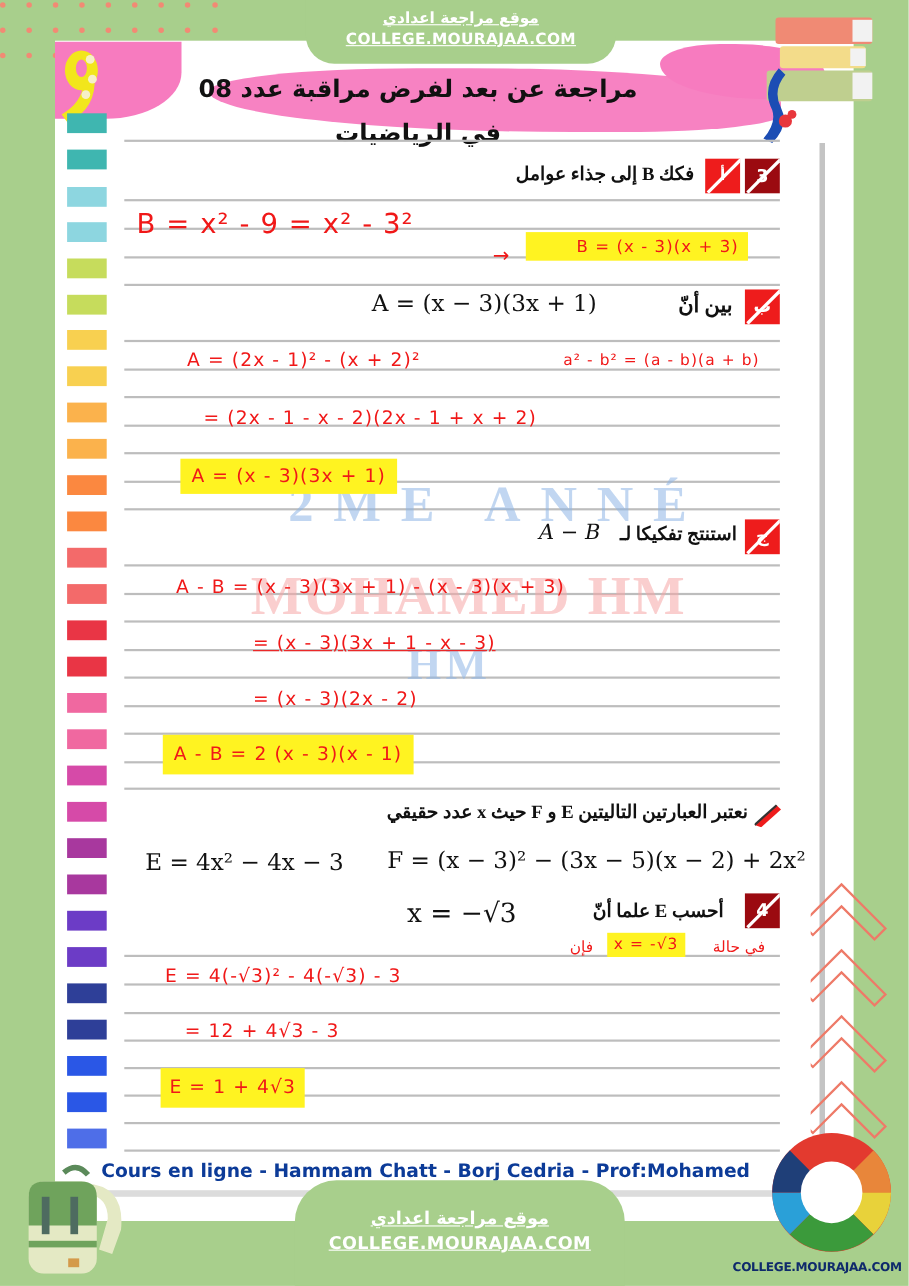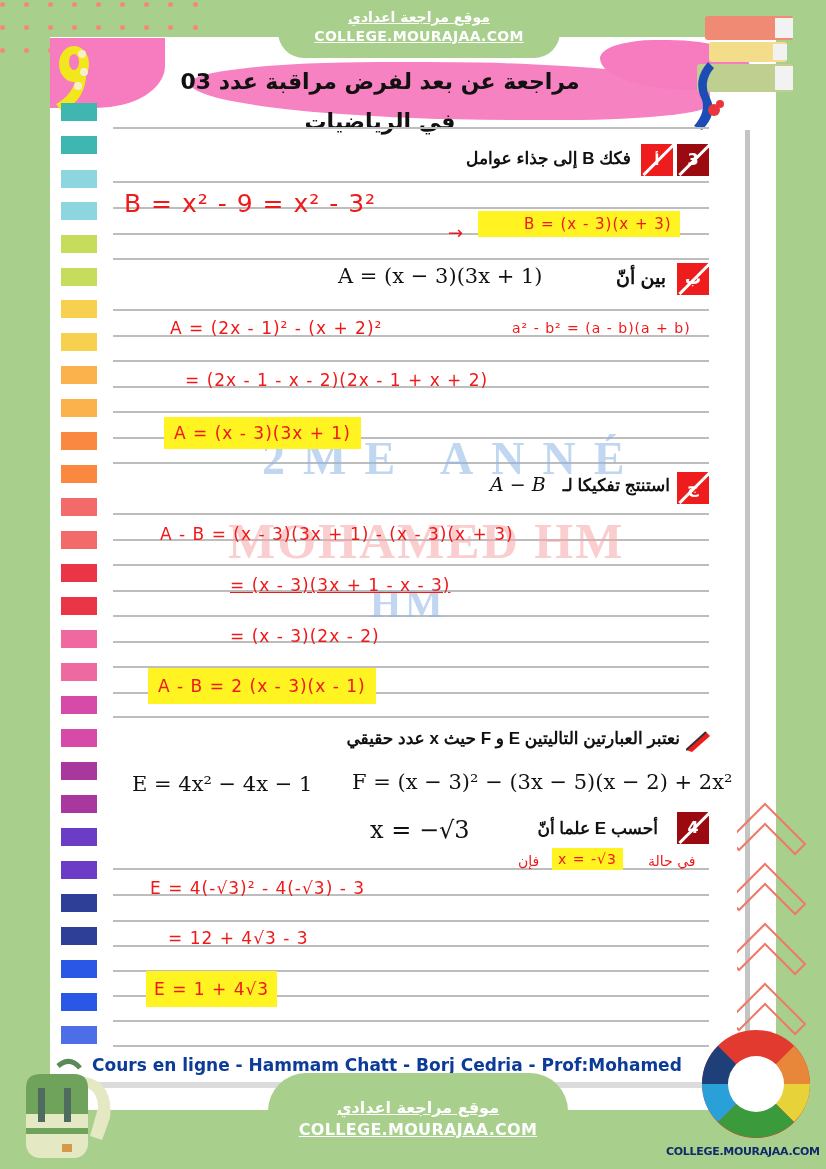--- a/index.html
+++ b/index.html
@@ -45,21 +45,21 @@
   }
   .badge::after {
     content: ""; position: absolute; left: -4px; top: 14px; width: 44px; height: 3px;
     background: #fff; transform: rotate(-45deg);
   }
   .badge-dark { background: #9b0a10; }
   .badge-red { background: #ee1c1c; }
 
   .qtext {
     position: absolute; direction: rtl; text-align: left; color: #111;
-    font-family: Liberation Sans, sans-serif; font-weight: bold; font-size: 17px; white-space: nowrap;
+    font-family: Liberation Serif, serif; font-weight: bold; font-size: 17px; white-space: nowrap;
   }
   .math {
     position: absolute; font-family: "DejaVu Serif", serif; font-size: 24px; color: #111; white-space: nowrap;
   }
   .hand {
     position: absolute; color: #f01818; font-family: "DejaVu Sans", sans-serif; font-size: 17px;
     white-space: nowrap; letter-spacing: 1px;
   }
   .hl { background: #fff321; padding: 4px 8px; }
 
@@ -143,21 +143,21 @@
     <circle cx="26" cy="50" r="6" fill="#e8363c"></circle>
       <circle cx="32" cy="44" r="4" fill="#e8363c"></circle>
   </svg>
 </div>
 
 <div class="top-tab">
   <div class="tab-line1">موقع مراجعة اعدادي</div>
   <div class="tab-line2">COLLEGE.MOURAJAA.COM</div>
 </div>
 
-<div class="title">مراجعة عن بعد لفرض مراقبة عدد 03</div>
+<div class="title">مراجعة عن بعد لفرض مراقبة عدد 08</div>
 <div class="title title2">في الرياضيات</div>
 
 <div>
   <div class="colorbar" style="top:103px;background:#3fb6b0"></div>
   <div class="colorbar" style="top:136px;background:#3fb6b0"></div>
   <div class="colorbar" style="top:170px;background:#8dd6e0"></div>
   <div class="colorbar" style="top:202px;background:#8dd6e0"></div>
   <div class="colorbar" style="top:235px;background:#c6dc5c"></div>
   <div class="colorbar" style="top:268px;background:#c6dc5c"></div>
   <div class="colorbar" style="top:300px;background:#f8d050"></div>
@@ -257,21 +257,21 @@
 <div class="hand" style="left:230px;top:626px;">= (x - 3)(2x - 2)</div>
 <div class="hand hl" style="left:148px;top:668px;padding:8px 10px;">A - B   = 2 (x - 3)(x - 1)</div>
 
 <div style="position:absolute;left:686px;top:730px;width:24px;height:22px;">
   <svg width="24" height="22" viewBox="0 0 24 22">
       <path d="M0 20 L20 2 L24 6 L6 22 Z" fill="#ee1c1c"></path>
       <path d="M0 20 L20 2" stroke="#333" stroke-width="2"></path>
     </svg>
 </div>
 <div class="qtext" style="right:146px;top:728px;">نعتبر العبارتين التاليتين E و F حيث x عدد حقيقي</div>
-<div class="math" style="left:132px;top:772px;font-size:21px;">E = 4x² − 4x − 1</div>
+<div class="math" style="left:132px;top:772px;font-size:21px;">E = 4x² − 4x − 3</div>
 <div class="math" style="left:352px;top:770px;font-size:21px;">F = (x − 3)² − (3x − 5)(x − 2) + 2x²</div>
 
 <div class="badge badge-dark" style="left:677px;top:812px;width:32px;height:32px;">
   <span>4</span>
 </div>
 <div class="qtext" style="right:168px;top:818px;">أحسب E علما أنّ</div>
 <div class="math" style="left:370px;top:816px;">x = −√3</div>
 
 <div class="hand" style="left:648px;top:853px;font-size:14px;direction:rtl;">في حالة</div>
 <div class="hand hl" style="left:552px;top:848px;font-size:14px;padding:3px 6px;">x = -√3</div>

